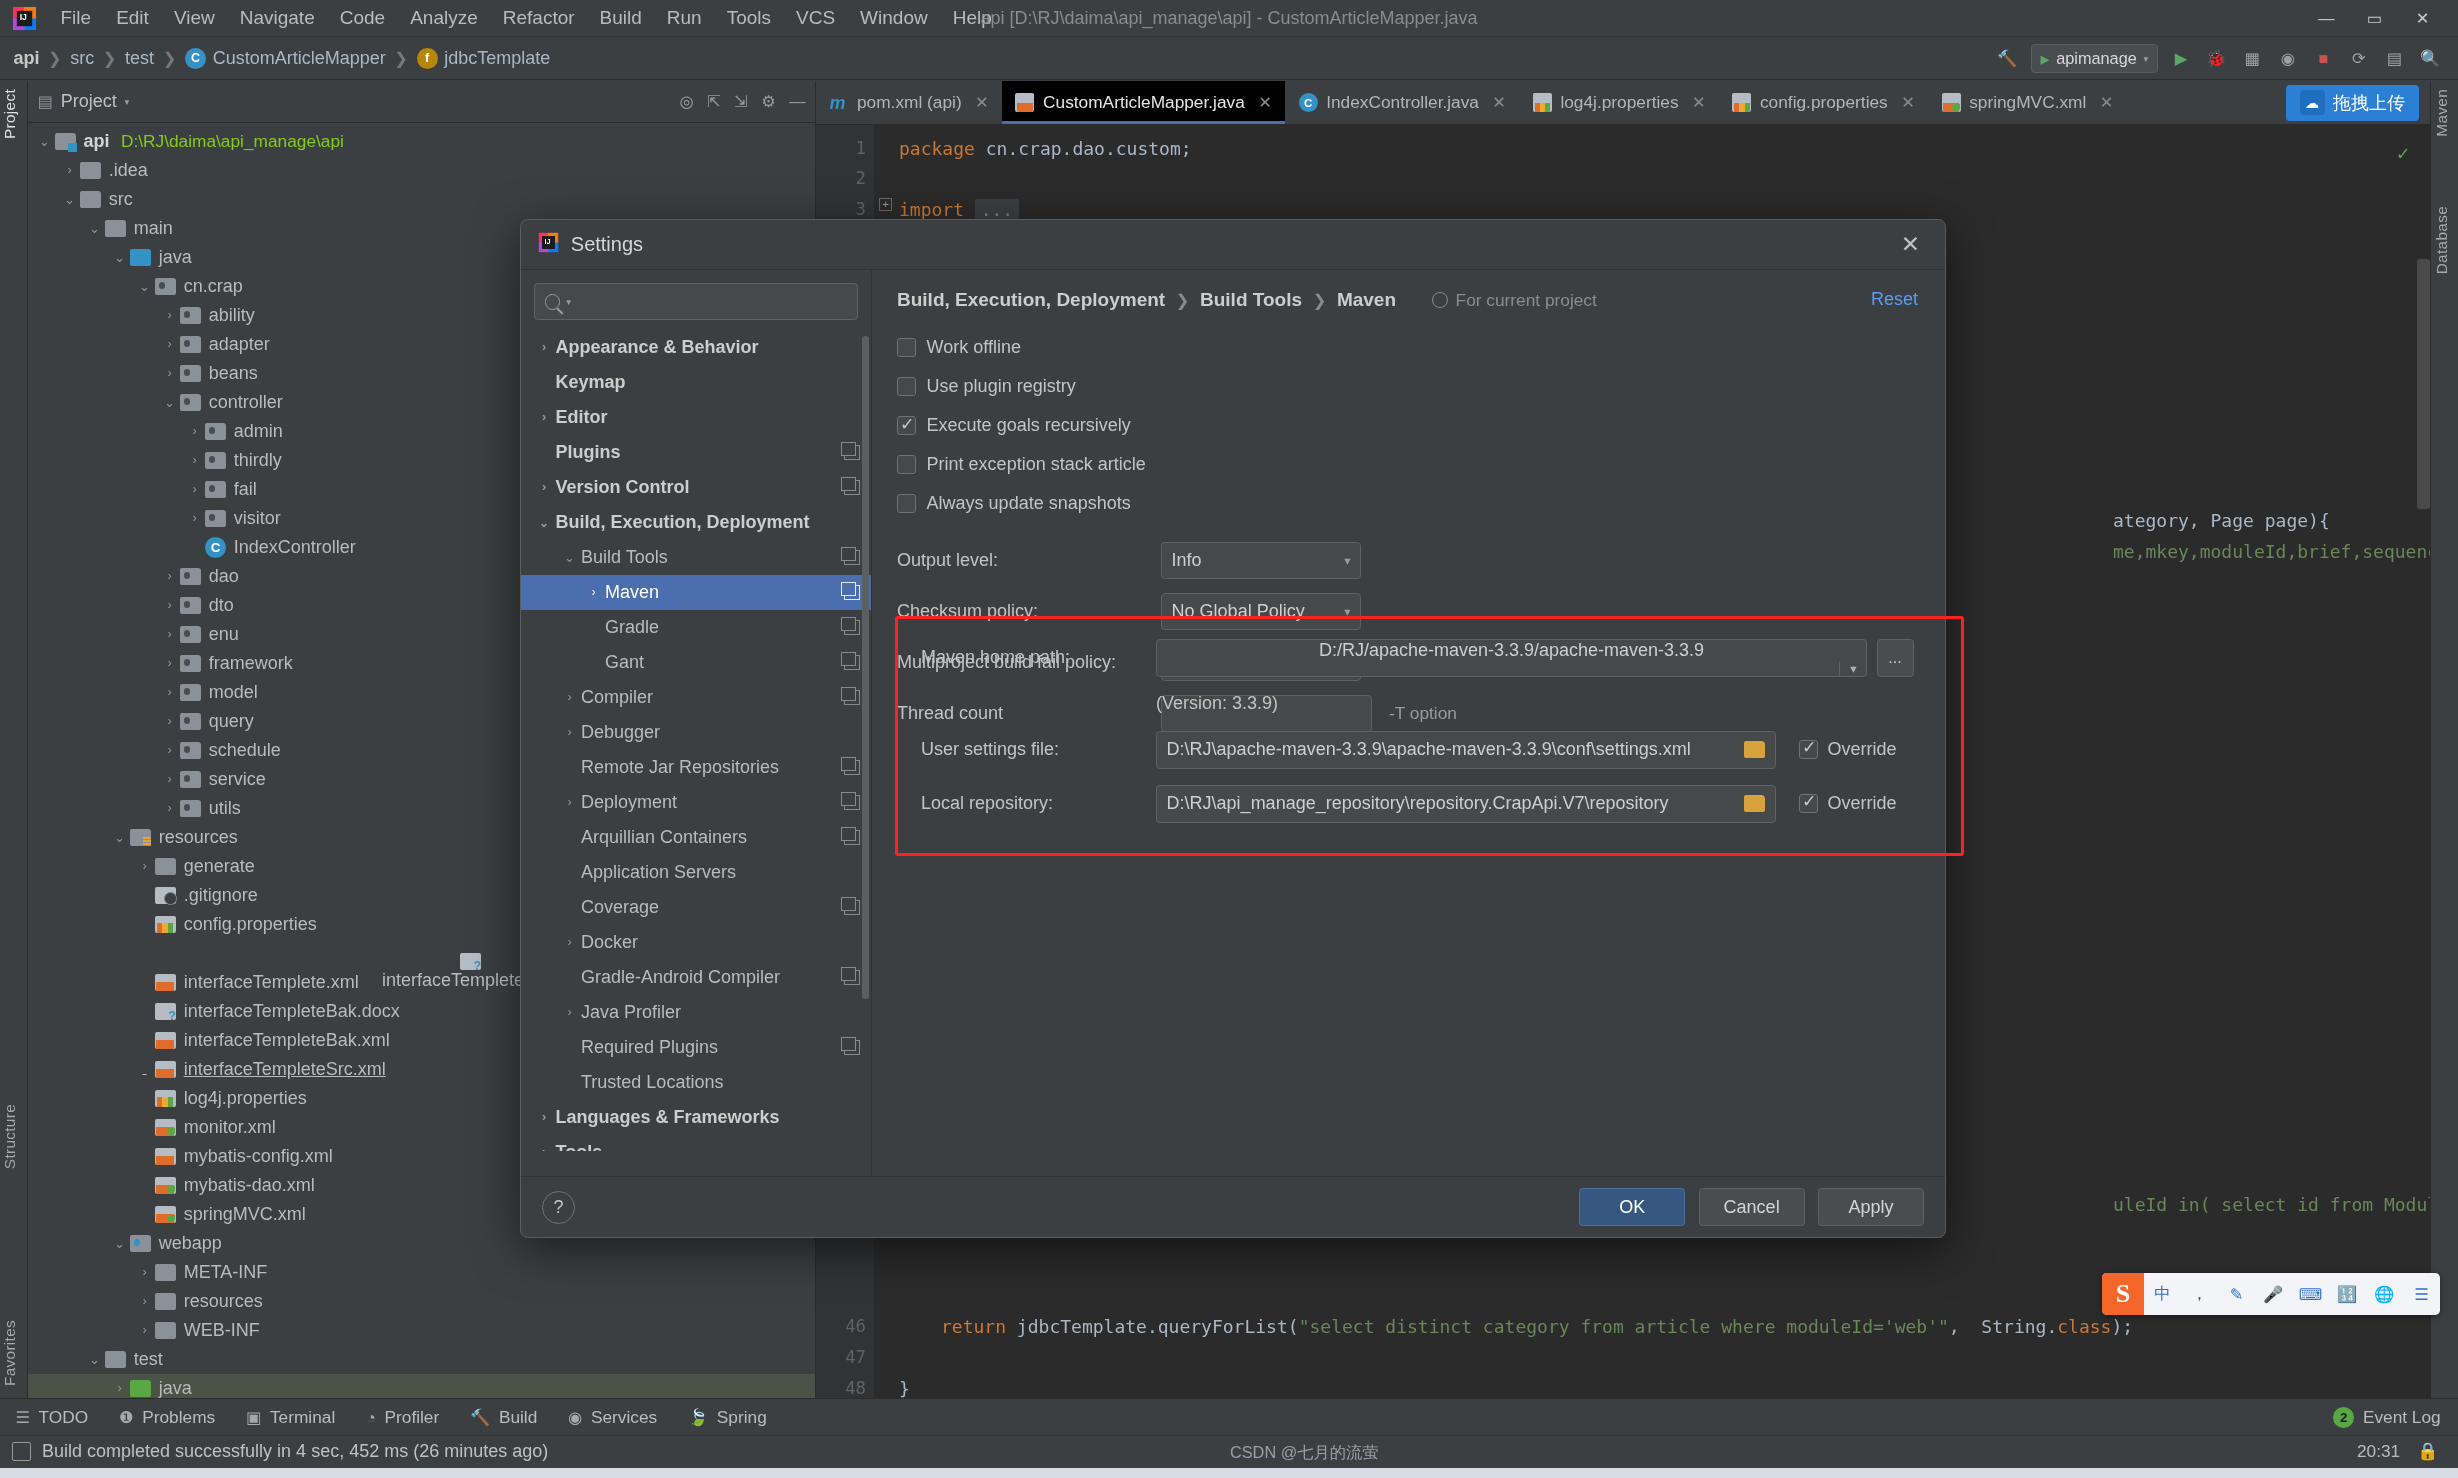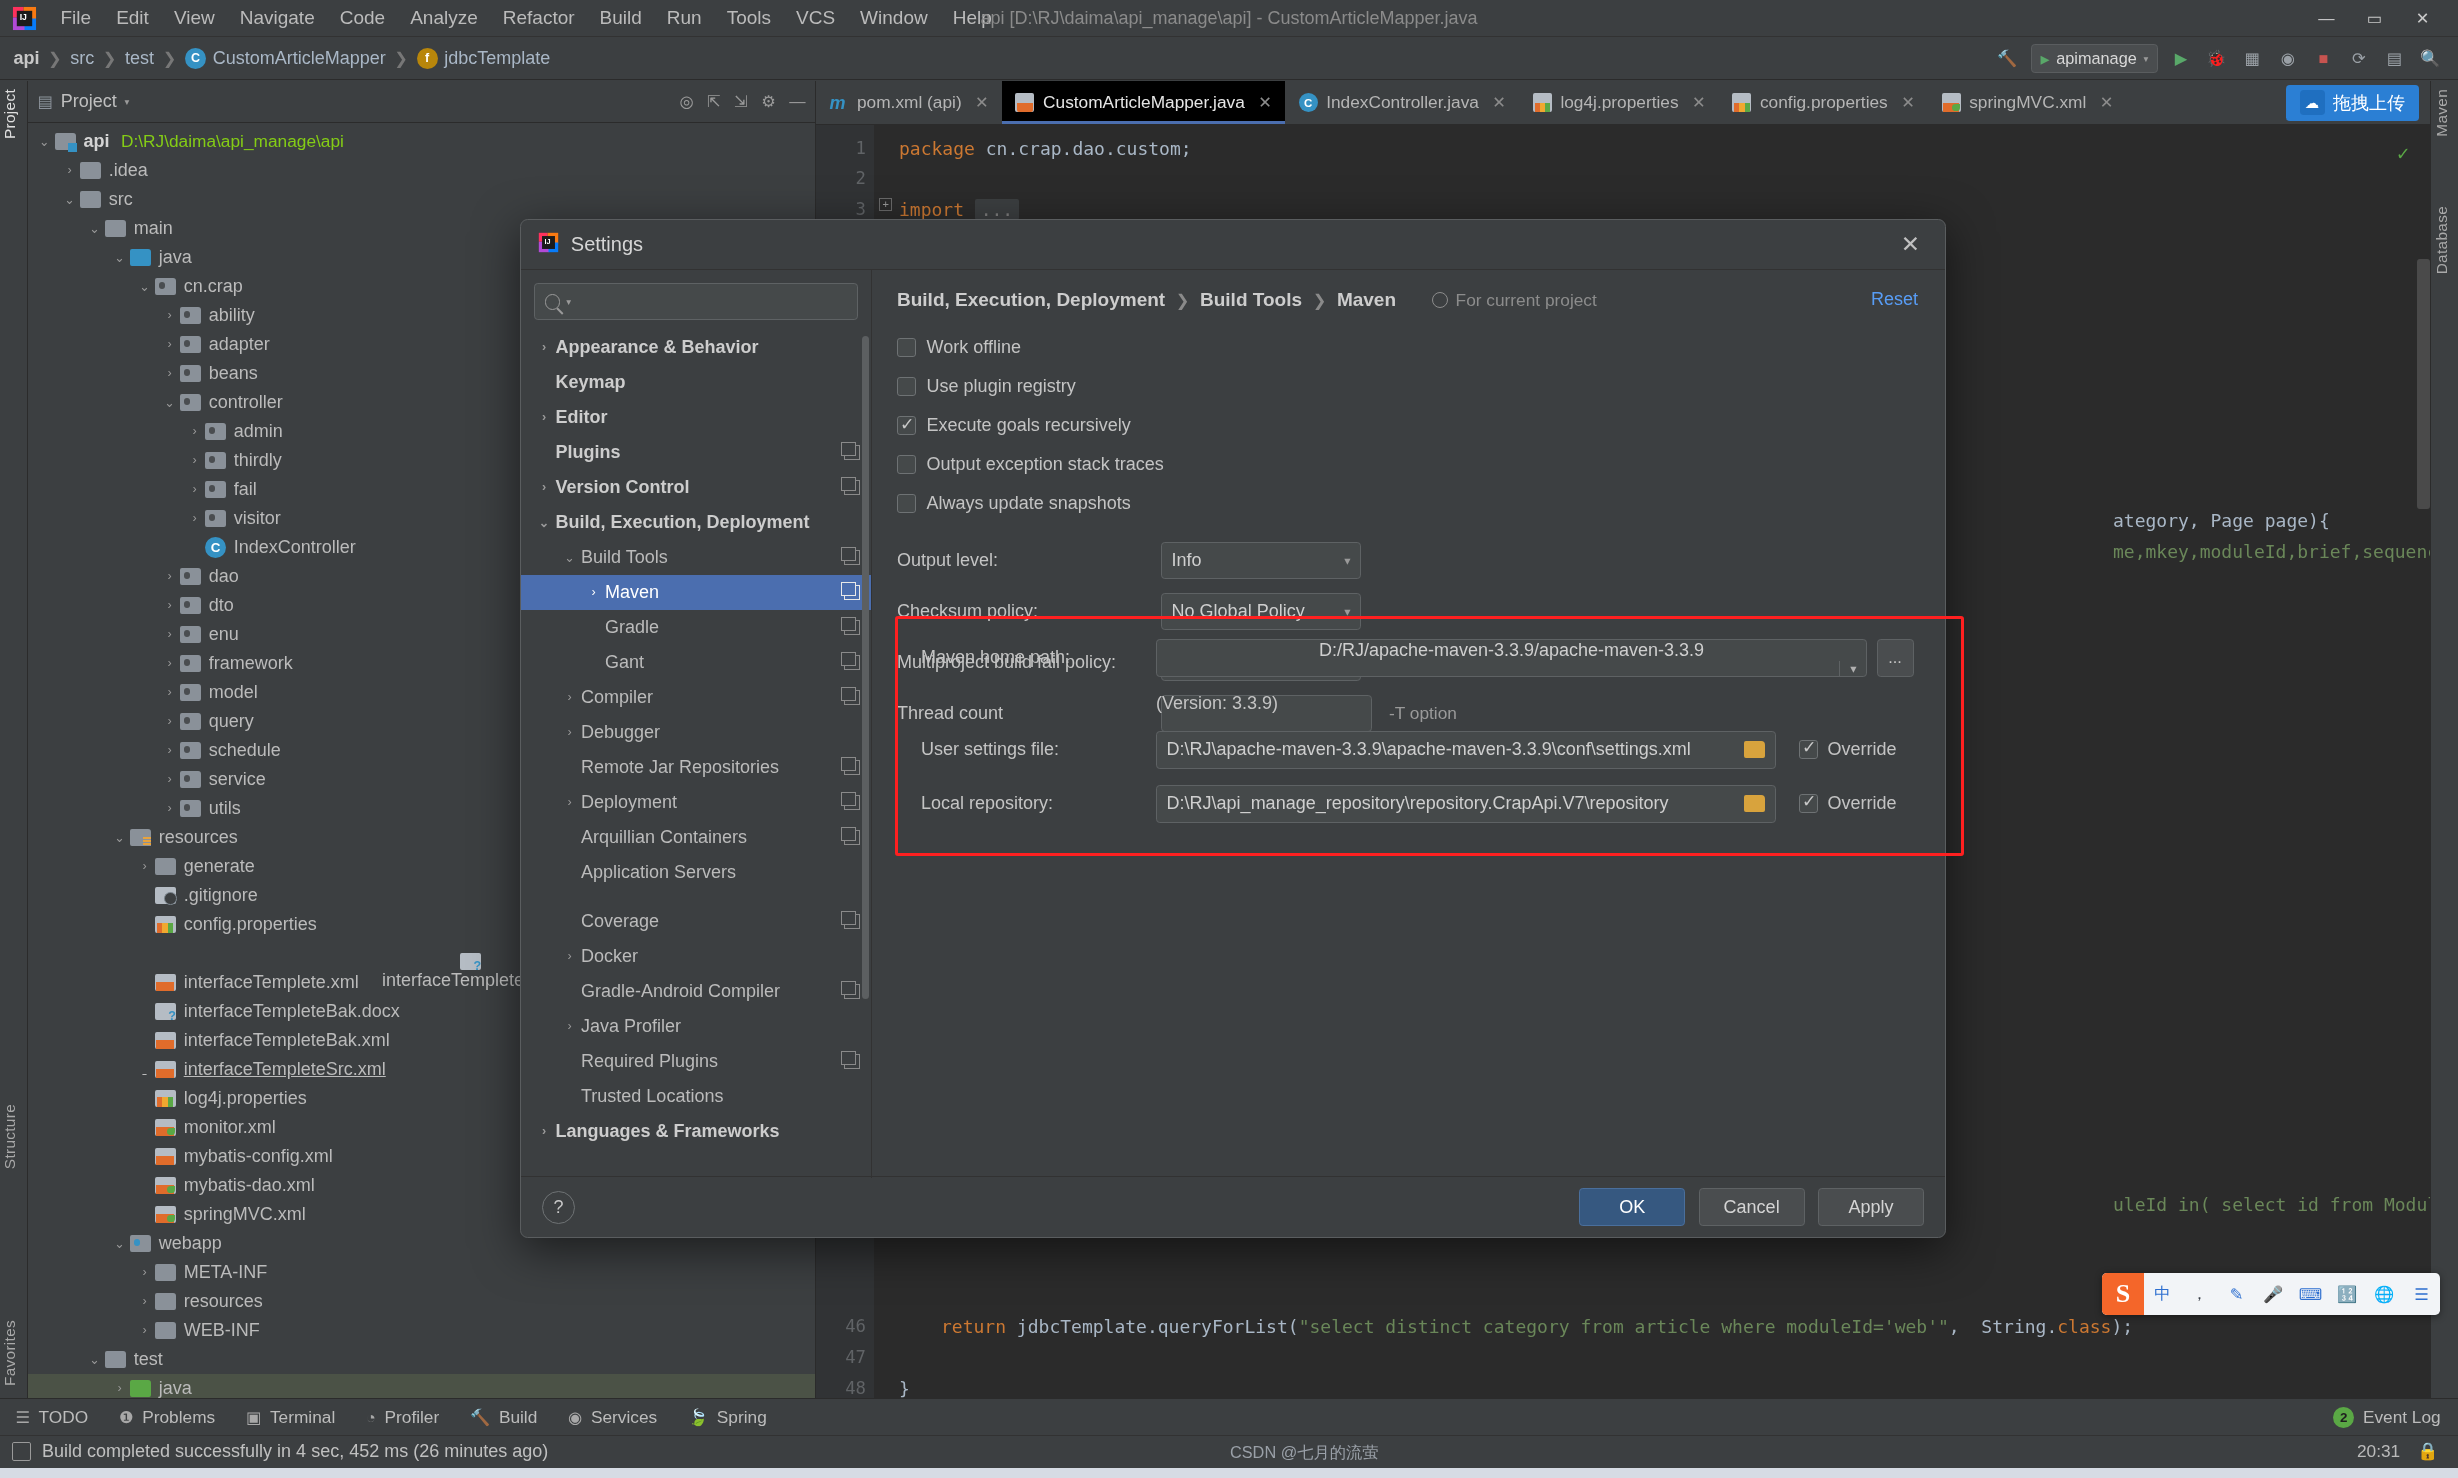--- a/index.html
+++ b/index.html
@@ -795,21 +795,21 @@
             </div>
             <div class="srow" style="padding-left: 37px;">
               <span class="sarrow"></span>
               <span>Arquillian Containers</span>
               <span class="copyico"></span>
             </div>
             <div class="srow" style="padding-left: 37px;">
               <span class="sarrow"></span>
               <span>Application Servers</span>
             </div>
-            <div class="srow" style="padding-left: 37px; margin-top: 14px;">
+            <div class="srow" style="padding-left: 37px;">
               <span class="sarrow"></span>
               <span>Coverage</span>
               <span class="copyico"></span>
             </div>
             <div class="srow" style="padding-left: 37px;">
               <span class="sarrow">›</span>
               <span>Docker</span>
             </div>
             <div class="srow" style="padding-left: 37px;">
               <span class="sarrow"></span>
@@ -862,21 +862,21 @@
             <div class="cbrow">
               <span class="cb"></span>
               <span>Use plugin registry</span>
             </div>
             <div class="cbrow">
               <span class="cb on"></span>
               <span>Execute goals recursively</span>
             </div>
             <div class="cbrow">
               <span class="cb"></span>
-              <span>Output exception stack traces</span>
+              <span>Print exception stack article</span>
             </div>
             <div class="cbrow">
               <span class="cb"></span>
               <span>Always update snapshots</span>
             </div>
           </div>
 
         <div style="margin-top:11.5px;" id="maven-fields">
             <div class="frow">
               <div class="flabel">Output level:</div>

